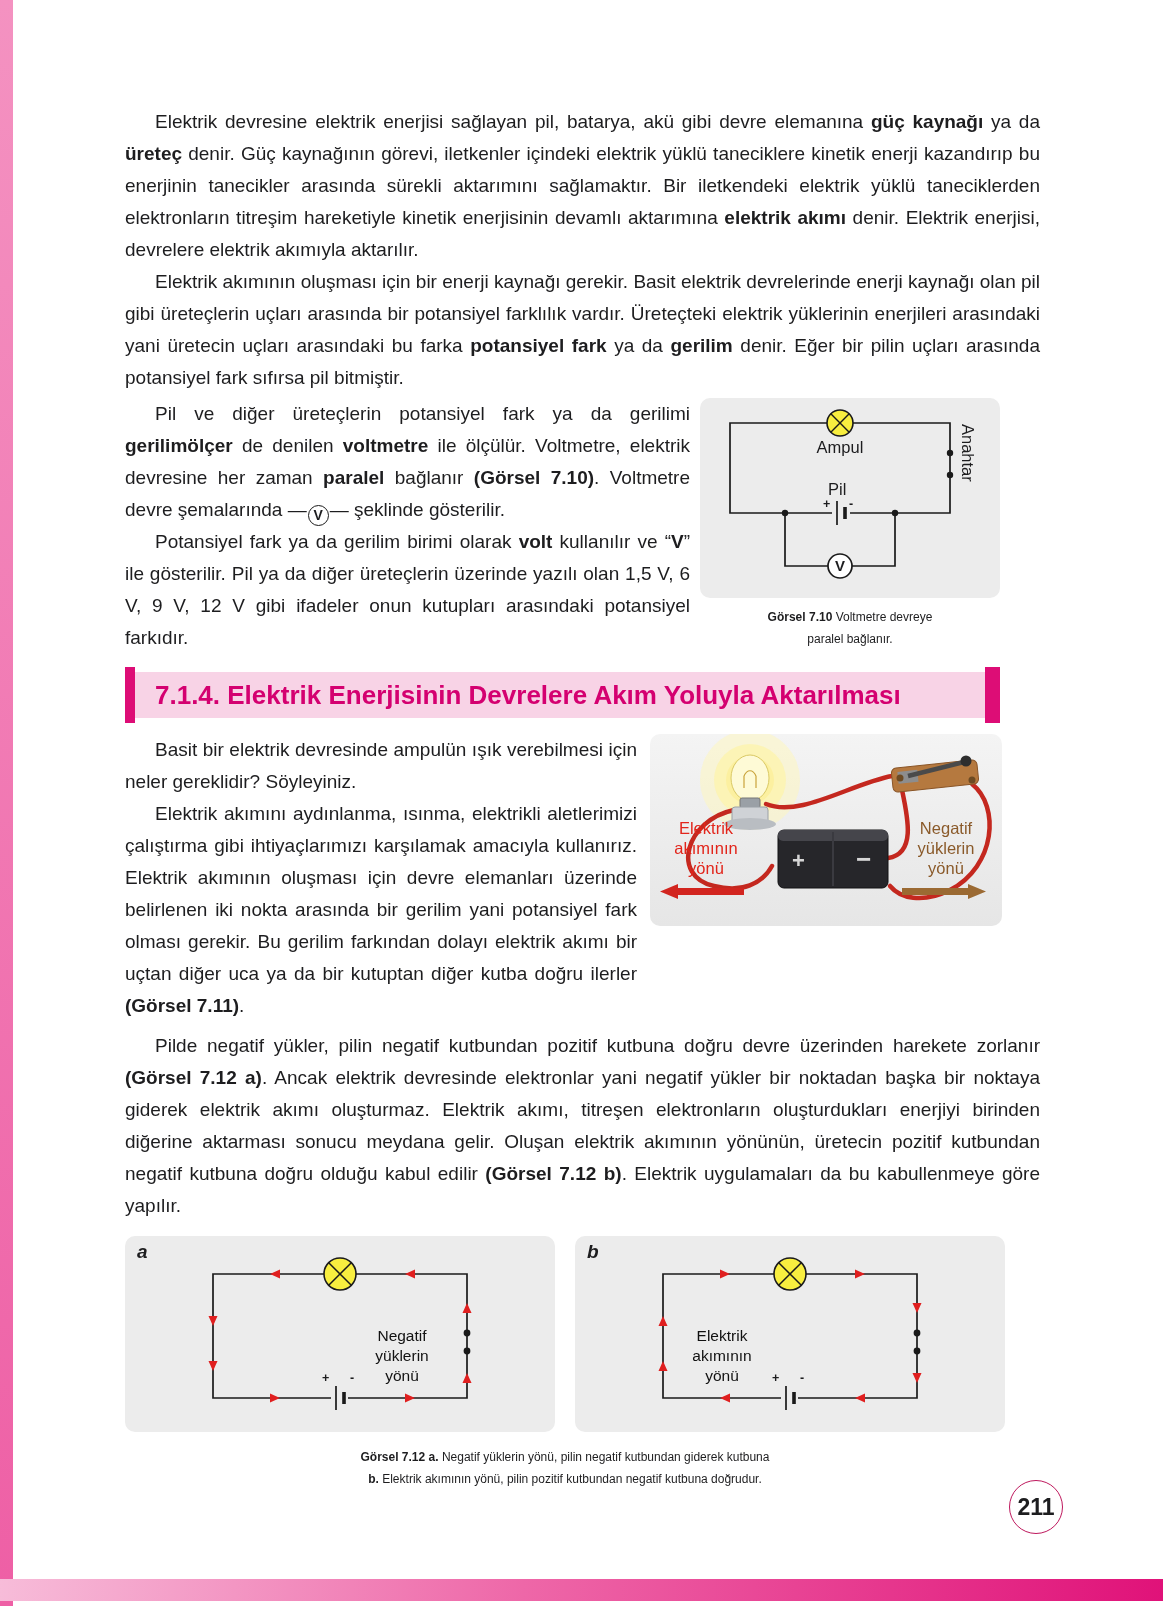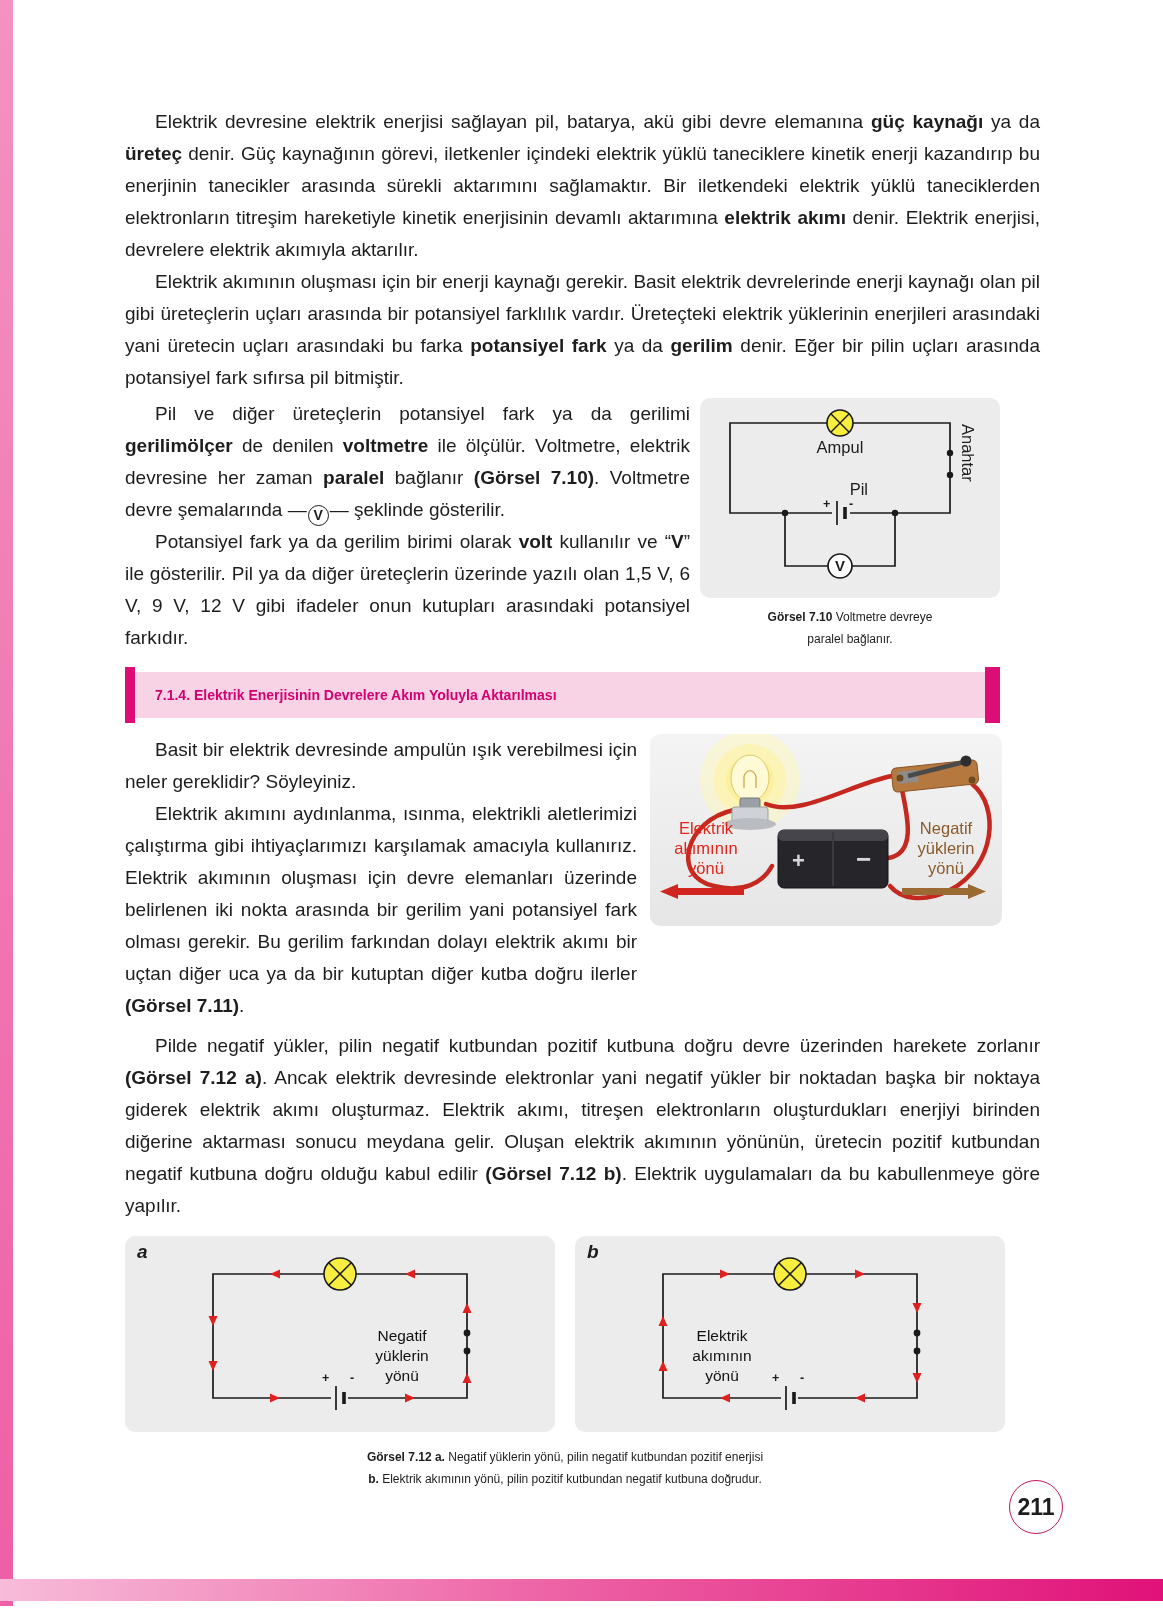--- a/index.html
+++ b/index.html
@@ -31,21 +31,21 @@
   .cap710{width:300px;}
   .cap711{width:352px;}
   .capwrap{width:880px;margin-top:14px;}
   .cap712{width:820px;}
   .ovl{position:absolute;font-size:16.5px;color:#1d1d1f;}
   .section-header{position:relative;width:875px;height:46px;margin:18px 0 16px;}
   .section-header .band{position:absolute;left:4px;right:0;top:0;bottom:0;background:#f8d3e6;}
   .section-header .acc-l{position:absolute;left:0;top:-5px;width:10px;height:56px;background:#dd0d76;}
   .section-header .acc-r{position:absolute;right:0;top:-5px;width:15px;height:56px;background:#dd0d76;}
   .section-header .title{position:absolute;left:30px;top:0;line-height:46px;
-        font-size:14px;font-weight:bold;color:#d40070;}
+        font-size:26px;font-weight:bold;color:#d40070;}
   .figrow{display:flex;width:880px;gap:20px;margin-top:14px;}
   .fig-tag{position:absolute;left:12px;top:5px;font-size:19px;font-weight:bold;font-style:italic;}
   .circ-label{position:absolute;width:110px;text-align:center;font-size:15.5px;line-height:20px;
         white-space:pre-line;color:#111;}
   .lbl-left{position:absolute;left:4px;top:84px;width:104px;text-align:center;font-size:16.5px;
         line-height:20px;white-space:pre-line;color:#e2251b;}
   .lbl-right{position:absolute;left:244px;top:84px;width:104px;text-align:center;font-size:16.5px;
         line-height:20px;white-space:pre-line;color:#8a5a2a;}
   .arrow-abs{position:absolute;}
   .batt-sign{position:absolute;color:#d6d6d6;font-weight:bold;}
@@ -96,21 +96,21 @@
               <circle cx="250" cy="77" r="3.2"></circle>
             </g>
             <g fill="#1a1a1a">
               <circle cx="85" cy="115" r="3.2"></circle>
               <circle cx="195" cy="115" r="3.2"></circle>
             </g>
             <circle cx="140" cy="168" r="12" fill="#ffffff" stroke="#1a1a1a" stroke-width="1.7"></circle>
           </svg>
           <span class="ovl" style="left:102px;top:40px;width:76px;text-align:center;">Ampul</span>
           <span class="anahtar">Anahtar</span>
-          <span class="ovl" style="left:112px;top:82px;width:56px;text-align:right;">Pil</span>
+          <span class="ovl" style="left:128px;top:82px;width:56px;text-align:left;">Pil</span>
           <span class="pm" style="left:123px;top:99px;">+</span>
           <span class="pm" style="left:149px;top:99px;">-</span>
           <span class="v-letter" style="left:128px;top:156px;">V</span>
         </div>
         <p class="caption cap710"><span class="b i">Görsel 7.10 </span><span class="i">Voltmetre devreye
 paralel bağlanır.</span></p>
       </div>
     </div>
 
     <div class="section-header">
@@ -254,21 +254,21 @@
         <div class="circ-label" style="left:92px;top:90px;">Elektrik
 akımının
 yönü</div>
         <span class="pm" style="left:197px;top:135px;">+</span>
         <span class="pm" style="left:225px;top:135px;">-</span>
       </div>
 
     </div>
 
     <div class="capwrap">
-      <p class="caption cap712"><span class="b i">Görsel 7.12 a. </span><span class="i">Negatif yüklerin yönü, pilin negatif kutbundan pozitif enerjisi
+      <p class="caption cap712"><span class="b i">Görsel 7.12 a. </span><span class="i">Negatif yüklerin yönü, pilin negatif kutbundan giderek kutbuna
 </span><span class="b i">b. </span><span class="i">Elektrik akımının yönü, pilin pozitif kutbundan negatif kutbuna doğrudur.</span></p>
     </div>
 
   </div>
 
   <div class="page-circle">
     <span>211</span>
   </div>
 
   <div class="bottom-bar"></div>

